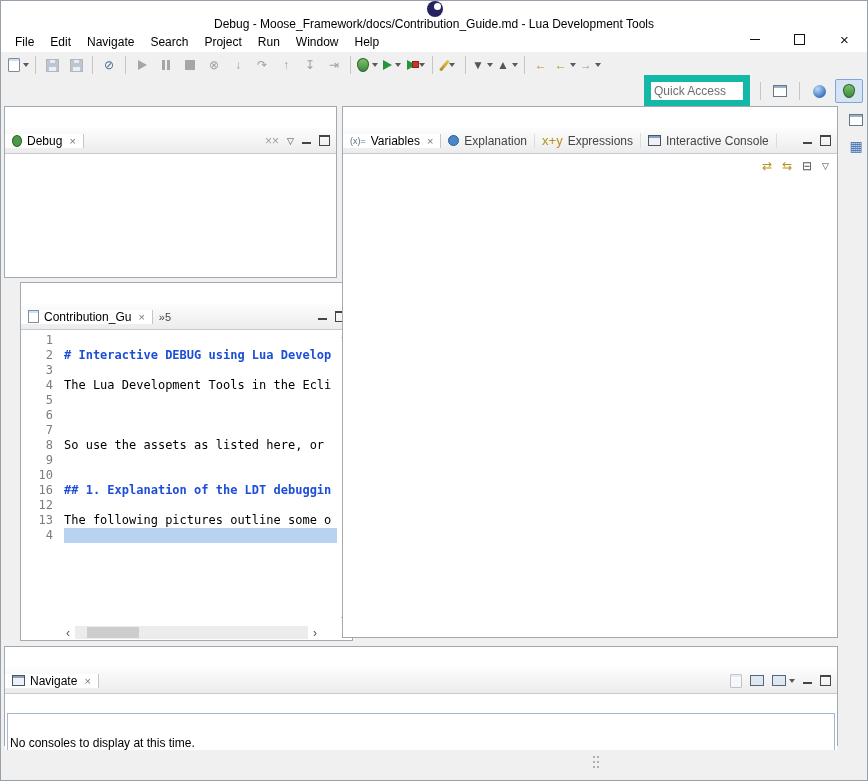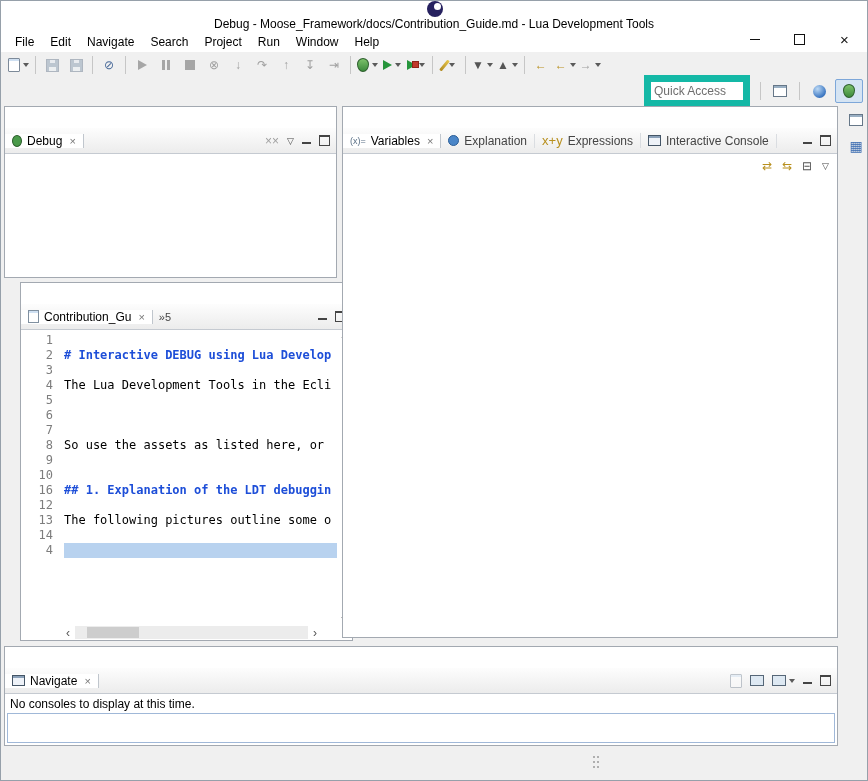--- a/index.html
+++ b/index.html
@@ -83,21 +83,21 @@
   .vs-down{border-top:5px solid #8a8a8a;}
   .ed-hscroll{height:15px;flex:none;display:flex;align-items:center;background:#fff;}
   .hs-spacer{width:40px;flex:none;}
   .hs-end{width:30px;flex:none;}
   .hs-arrow{width:14px;text-align:center;color:#555;font-size:12px;flex:none;}
   .hs-track{flex:1;height:13px;background:#ececec;position:relative;}
   .hs-thumb{position:absolute;left:12px;top:1px;width:52px;height:11px;background:#cdcdcd;}
   .ed-overflow{display:flex;align-items:center;color:#444;font-size:11px;padding:0 6px;}
   
   .console-body{flex:1;position:relative;background:#fff;padding:3px 5px;}
-  .console-msg{position:relative;z-index:2;}
+  .console-msg{position:relative;z-index:2;margin-top:39px;}
   .console-inner{position:absolute;left:2px;right:2px;top:19px;bottom:2px;border:1px solid #a0b8d8;}
   
   .right-strip{position:absolute;left:844px;top:6px;width:22px;display:flex;flex-direction:column;gap:6px;align-items:center;}
   .strip-btn{width:20px;height:20px;display:flex;align-items:center;justify-content:center;}
   .statusbar{position:absolute;top:749px;left:0;width:868px;height:32px;background:#f0f0f0;}
   .grip{position:absolute;left:592px;top:6px;width:2px;height:2px;background:#9a9a9a;border-radius:50%;
         box-shadow:4px 0 0 #9a9a9a,0 5px 0 #9a9a9a,4px 5px 0 #9a9a9a,0 10px 0 #9a9a9a,4px 10px 0 #9a9a9a;}
 </style>
 </head>
 <body>
@@ -275,21 +275,20 @@
           <div class="ed-row"><span class="ln">4</span><span class="code">The Lua Development Tools in the Ecli</span></div>
           <div class="ed-row"><span class="ln">5</span></div>
           <div class="ed-row"><span class="ln">6</span><span class="code"></span></div>
           <div class="ed-row"><span class="ln">7</span></div>
           <div class="ed-row"><span class="ln">8</span><span class="code">So use the assets as listed here, or </span></div>
           <div class="ed-row"><span class="ln">9</span><span class="code"></span></div>
           <div class="ed-row"><span class="ln">10</span><span class="code"></span></div>
           <div class="ed-row"><span class="ln">16</span><span class="code h-green">## 1. Explanation of the LDT debuggin</span></div>
           <div class="ed-row"><span class="ln">12</span><span class="code"></span></div>
           <div class="ed-row"><span class="ln">13</span><span class="code">The following pictures outline some o</span></div>
-          <div class="ed-row"><span class="ln">14</span><span class="code"></span></div>
           <div class="ed-row cur"><span class="ln">4</span><span class="code"></span></div>
         </div>
         <div class="ed-vscroll">
           <span class="vs-arrow vs-up"></span>
           <span class="vs-arrow vs-down"></span>
         </div>
       </div>
       <div class="ed-hscroll">
         <span class="hs-spacer"></span>
         <span class="hs-arrow">‹</span>

